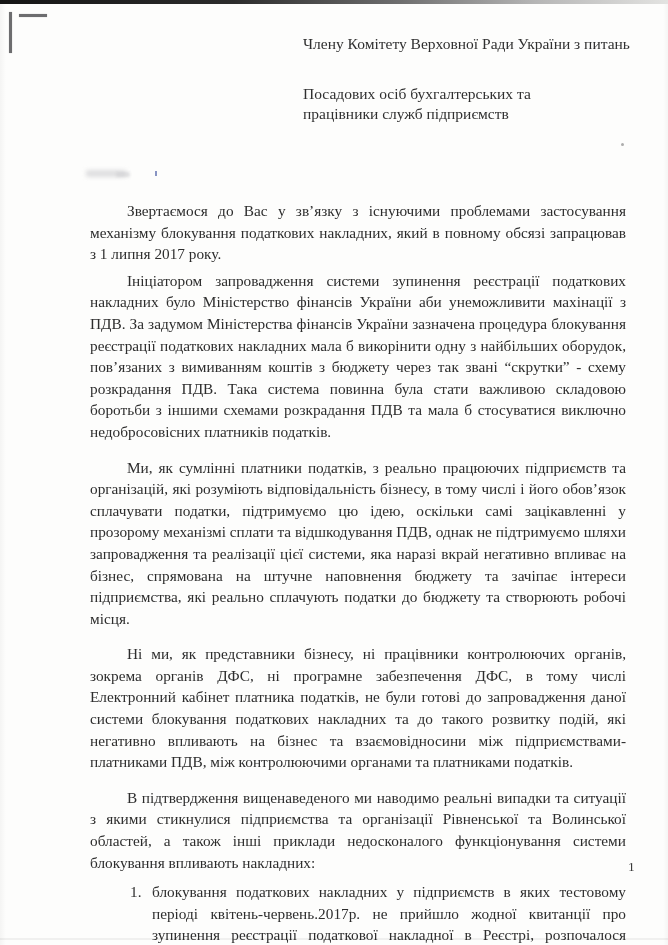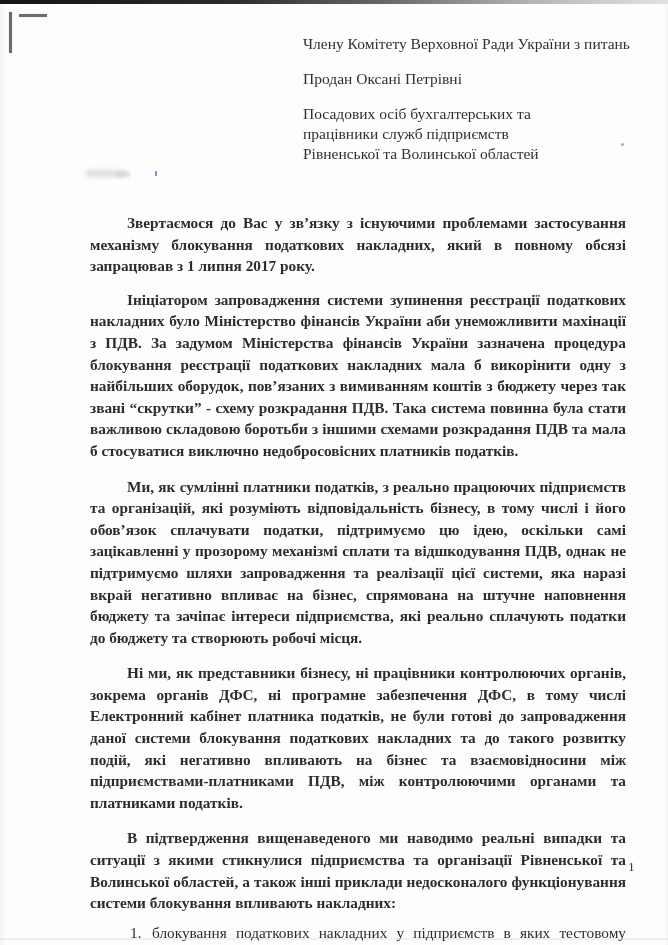--- a/index.html
+++ b/index.html
@@ -32,21 +32,21 @@
   
   .address{position:absolute;left:303px;top:34px;width:330px;
     font-size:15.5px;line-height:20px;color:#303030;}
   .addr-line{white-space:nowrap;}
   .addr-gap{height:15px;}
 
   
   .content{position:absolute;left:90px;top:200px;width:536px;
     font-size:15.3px;line-height:21.6px;text-align:justify;color:#2d2d2d;}
   .salutation{text-align:center;margin:0 0 9px 0;}
-  p.body-par{margin:12px 0 5px 0;text-indent:37px;font-weight:bold;}
+  p.body-par{margin:0 0 5px 0;text-indent:37px;}
   p.body-par.gap-lg{margin-top:14px;}
   .num-list{margin:8px 0 0 0;}
   .list-item{display:flex;margin-left:40px;}
   .list-marker{flex:none;width:22px;}
   .list-text{flex:1;text-align:justify;}
 
   .page-number{position:absolute;left:628px;top:859px;font-size:13.5px;color:#3a3a3a;}
 </style>
 </head>
 <body>
@@ -57,25 +57,23 @@
   <div class="corner-v"></div>
   <div class="corner-h"></div>
   <div class="smudge"></div>
   <div class="smudge2"></div>
   <div class="ink-dot"></div>
   <div class="stray-dot"></div>
 
   <div class="address">
     <div class="addr-line">Члену Комітету Верховної Ради України з питань</div>
     <div class="addr-gap"></div>
-    <div class="addr-line">Продан Оксані Петрівні</div>
     <div class="addr-gap"></div>
     <div class="addr-line">Посадових осіб бухгалтерських та</div>
     <div class="addr-line">працівники служб підприємств</div>
-    <div class="addr-line">Рівненської та Волинської областей</div>
   </div>
 
   <div class="content">
     <p class="body-par">Звертаємося до Вас у зв’язку з існуючими проблемами застосування механізму блокування податкових накладних, який в повному обсязі запрацював з 1 липня 2017 року.</p>
     <p class="body-par">Ініціатором запровадження системи зупинення реєстрації податкових накладних було Міністерство фінансів України аби унеможливити махінації з ПДВ. За задумом Міністерства фінансів України зазначена процедура блокування реєстрації податкових накладних мала б викорінити одну з найбільших оборудок, пов’язаних з вимиванням коштів з бюджету через так звані “скрутки” - схему розкрадання ПДВ. Така система повинна була стати важливою складовою боротьби з іншими схемами розкрадання ПДВ та мала б стосуватися виключно недобросовісних платників податків.</p>
     <p class="body-par gap-lg">Ми, як сумлінні платники податків, з реально працюючих підприємств та організацій, які розуміють відповідальність бізнесу, в тому числі і його обов’язок сплачувати податки, підтримуємо цю ідею, оскільки самі зацікавленні у прозорому механізмі сплати та відшкодування ПДВ, однак не підтримуємо шляхи запровадження та реалізації цієї системи, яка наразі вкрай негативно впливає на бізнес, спрямована на штучне наповнення бюджету та зачіпає інтереси підприємства, які реально сплачують податки до бюджету та створюють робочі місця.</p>
     <p class="body-par gap-lg">Ні ми, як представники бізнесу, ні працівники контролюючих органів, зокрема органів ДФС, ні програмне забезпечення ДФС, в тому числі Електронний кабінет платника податків, не були готові до запровадження даної системи блокування податкових накладних та до такого розвитку подій, які негативно впливають на бізнес та взаємовідносини між підприємствами-платниками ПДВ, між контролюючими органами та платниками податків.</p>
     <p class="body-par gap-lg">В підтвердження вищенаведеного ми наводимо реальні випадки та ситуації з якими стикнулися підприємства та організації Рівненської та Волинської областей, а також інші приклади недосконалого функціонування системи блокування впливають накладних:</p>
 
     <div class="num-list">

